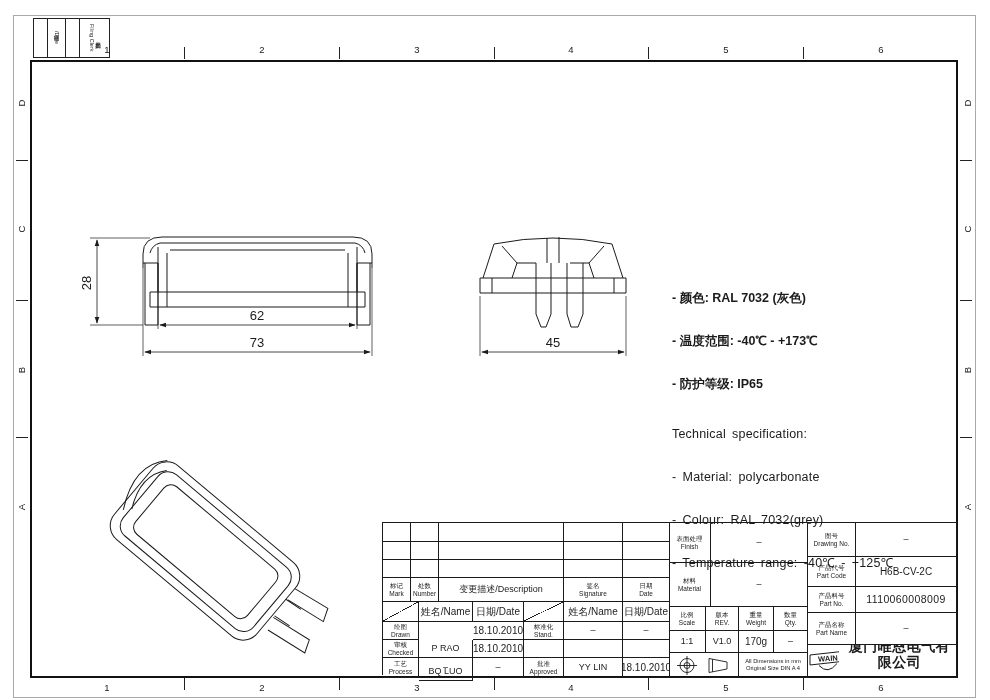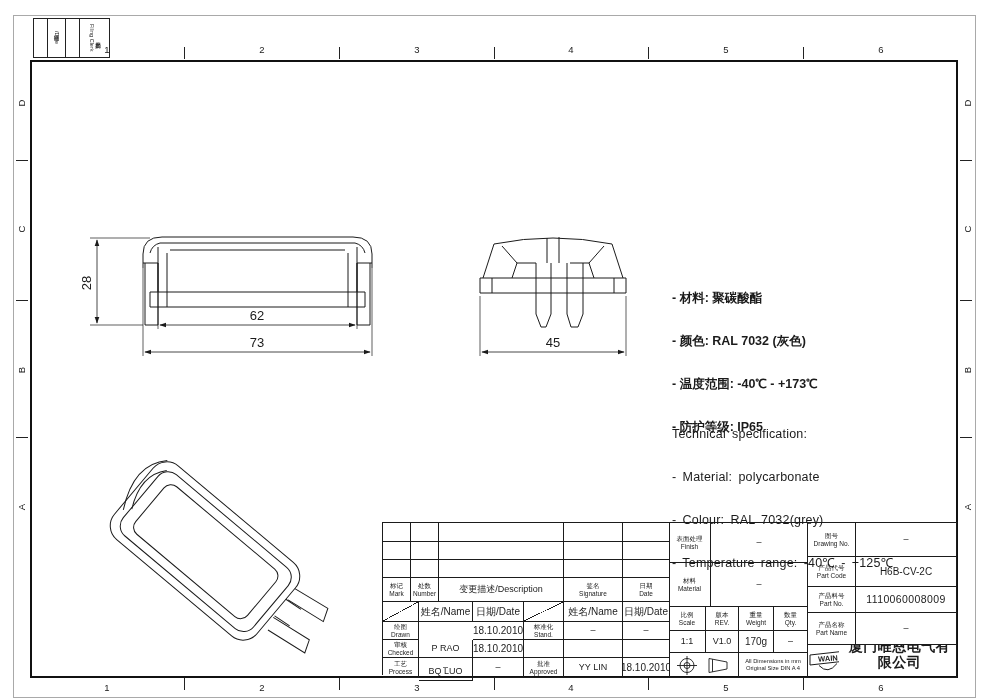--- a/index.html
+++ b/index.html
@@ -164,21 +164,20 @@
       <path d="M118,506 Q94,530 116,572"></path>
       <path d="M124,514 Q106,534 122,566"></path>
       <path d="M298,522 L336,516 L341,529 L300,535"></path>
       <path d="M300,558 L342,552 L347,565 L304,571"></path>
       <path d="M298,536 L316,534"></path>
         <path d="M300,556 L318,554"></path>
     </g>
   </svg>
 
   <div id="spec-cn" class="abs spec">
-    <div>- 材料: 聚碳酸酯</div>
     <div>- 颜色: RAL 7032 (灰色)</div>
     <div>- 温度范围: -40℃ - +173℃</div>
     <div>- 防护等级: IP65</div>
   </div>
   <div id="spec-en" class="abs spec">
     <div>Technical specification:</div>
     <div>- Material: polycarbonate</div>
     <div>- Colour: RAL 7032(grey)</div>
     <div>- Temperature range: -40℃ - +125℃</div>
   </div>

